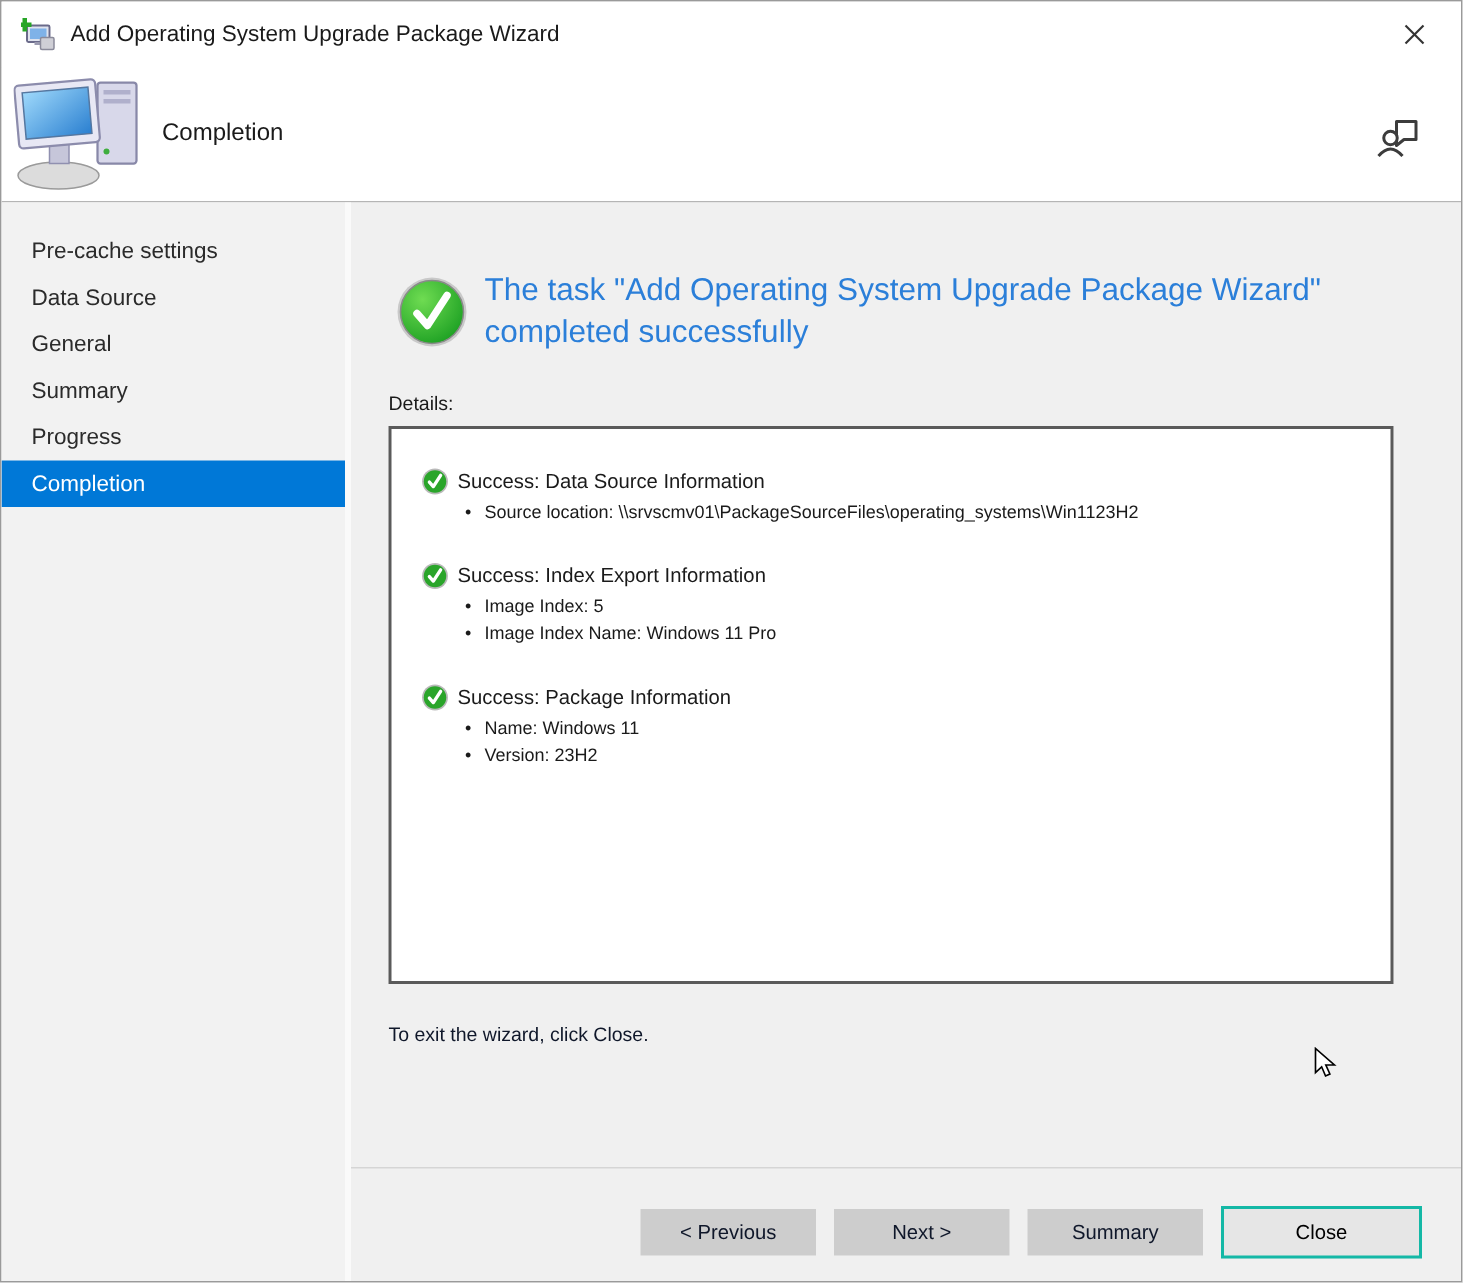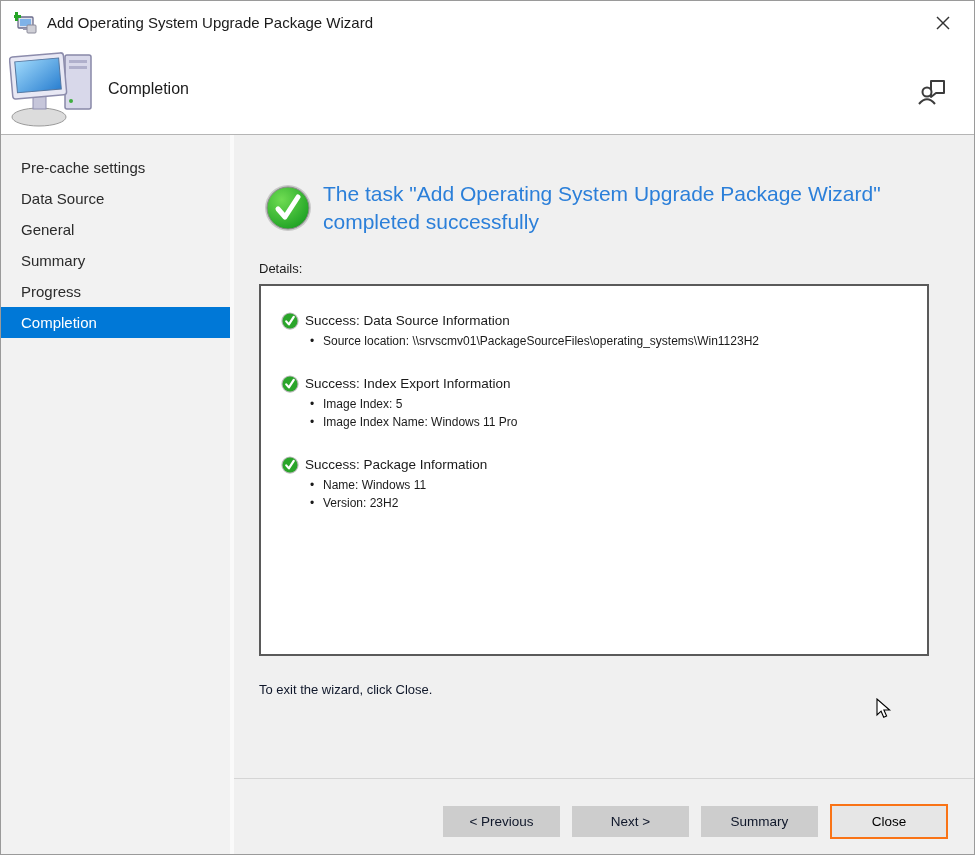--- a/index.html
+++ b/index.html
@@ -41,21 +41,21 @@
 
   .exit-note{position:absolute;left:25px;top:531px;font-size:13px;color:#0f172a;margin-top:16px;}
 
   .cursor{position:absolute;left:642px;top:563px;width:16px;height:22px;}
 
   
   .footer-divider{position:absolute;left:0;top:643px;width:742px;height:1px;background:#d5d5d5;}
   .footer{position:absolute;left:0;top:665px;width:742px;height:42px;display:flex;align-items:center;justify-content:flex-end;gap:12px;padding-right:28px;box-sizing:border-box;}
   .btn{width:117px;height:31px;font-size:13.5px;font-family:"Liberation Sans","DejaVu Sans",sans-serif;display:flex;align-items:center;justify-content:center;}
   .btn.disabled{background:#cdcdcd;color:#0f172a;border:none;}
-  .btn.primary{width:118px;height:35px;background:#e6e6e6;border:2px solid #f97316;box-sizing:border-box;color:#000000;cursor:default;}
+  .btn.primary{width:134px;height:35px;background:#e6e6e6;border:2px solid #14b8a6;box-sizing:border-box;color:#000000;cursor:default;}
 </style>
 </head>
 <body>
 
 <div class="window">
 
   <div class="titlebar">
     <span class="app-icon">
       <svg width="24" height="24" viewBox="0 0 24 24">
         <rect x="4" y="6" width="15" height="11" rx="1" fill="#dfe3ee" stroke="#6a6a8a" stroke-width="1.3"></rect>

